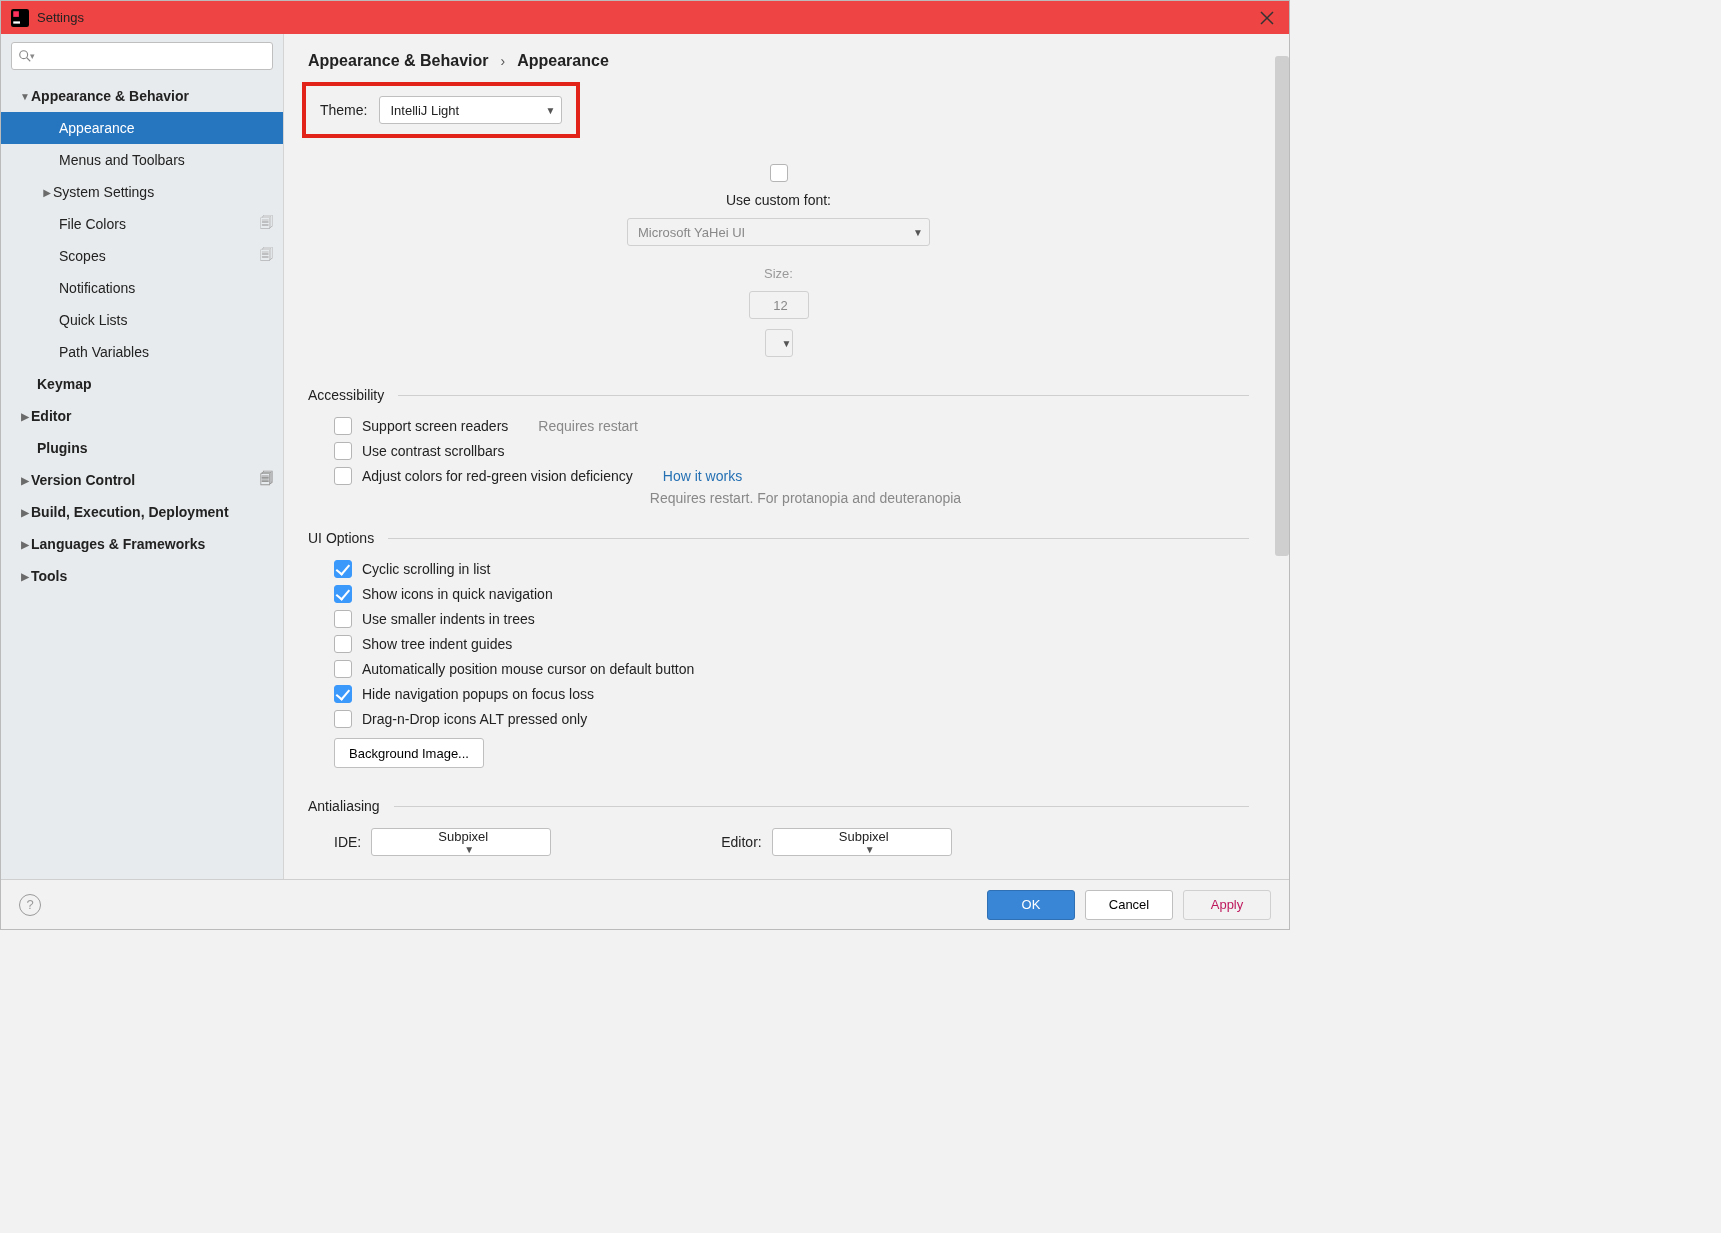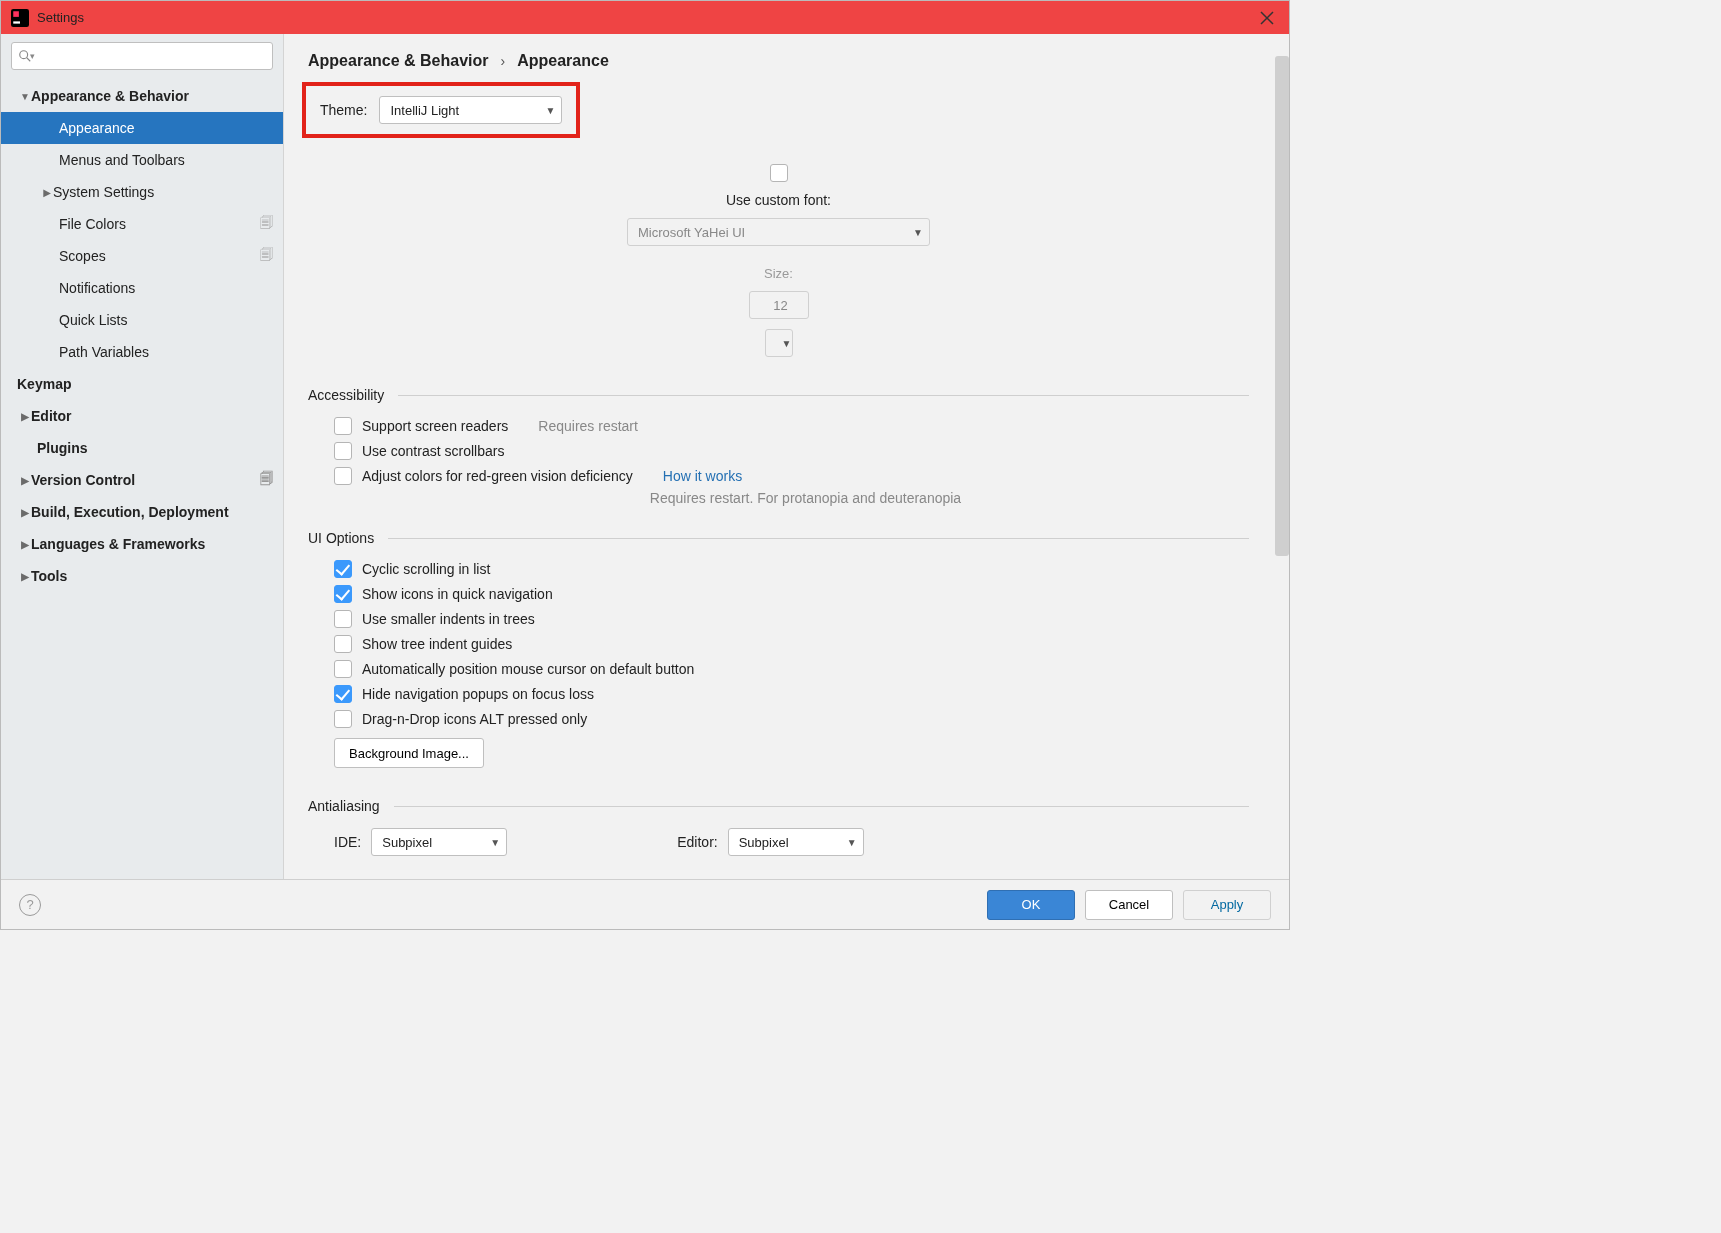--- a/index.html
+++ b/index.html
@@ -42,21 +42,21 @@
   .highlight-box { border: 4px solid #e2231a; padding: 10px 14px; display:inline-flex; align-items:center; gap: 12px; margin-bottom: 16px; margin-left:-6px;}
   .field-label { font-size: 14px; }
 
   .combo { display:inline-flex; align-items:center; border:1px solid #bfbfbf; border-radius:3px; background:#fff; height:28px; padding: 0 6px 0 10px; font-size:13px; cursor:pointer;}
   .combo .arrow-d { margin-left: 12px; color:#555; font-size:10px;}
   .combo.disabled { background:#f2f2f2; color:#888; border-color:#d0d0d0;}
   .combo.wide { width: 303px; justify-content:space-between;}
   .combo.mid { width:183px; justify-content:space-between;gap:28px;}
   .combo.small { width: 60px; justify-content:center;}
   .combo.arrowonly { width: 28px; justify-content:center;}
-  .combo.subpixel { width: 136px; justify-content:space-between;}
+  .combo.subpixel { width: 180px; justify-content:space-between;flex-direction:column;}
 
   .row { display:flex; align-items:center; gap:10px; margin: 4px 0 14px 0; flex-direction: column;}
   .row.font-row { margin-top:10px; margin-bottom:30px;}
 
   .label-disabled { color:#9a9a9a; }
 
   .checkbox { width:18px; height:18px; border:1px solid #b5b5b5; border-radius:3px; background:#fff; display:inline-flex; align-items:center; justify-content:center; cursor:pointer; flex-shrink:0;}
   .checkbox.checked { background:#3b99fc; border-color:#3b99fc; }
   .checkbox.checked::after { content:""; width:6px; height:11px; border: solid #fff; border-width: 0 2px 2px 0; transform: rotate(40deg) translate(-1px,-1px);}
   .cb-row { display:flex; align-items:center; gap:10px; margin:7px 0 7px 26px;}
@@ -73,21 +73,21 @@
 
   .antialias-row { display:flex; gap: 60px; margin-left: 26px; margin-top: 10px;}
   .aa-sub { display:flex; align-items:center; gap:10px;}
 
   
   .footer { height: 50px; border-top:1px solid #cfcfcf; display:flex; align-items:center; padding: 0 18px; background:#f2f2f2;}
   .footer .help { width:22px; height:22px; border:1.5px solid #9a9a9a; border-radius:50%; display:flex; align-items:center; justify-content:center; color:#9a9a9a; font-size:13px; cursor:pointer;}
   .footer .spacer { flex:1; }
   .footer .btn { height:30px; min-width:88px; border:1px solid #bfbfbf; border-radius:3px; background:#fff; font-size:13px; cursor:pointer; margin-left:10px;}
   .footer .btn.primary { background:#3a86d6; color:#fff; border-color:#2f6fb3;}
-  .footer .btn.disabled { color:#0369a1; background:#f2f2f2; border-color:#d0d0d0;}
+  .footer .btn.disabled { color:#be185d; background:#f2f2f2; border-color:#d0d0d0;}
 </style>
 </head>
 <body>
 
 <div class="titlebar">
   <span class="icon">
     <svg viewBox="0 0 16 16">
         <rect width="16" height="16" rx="2" fill="#000"></rect>
         <rect x="2" y="2" width="5" height="5" fill="#fe315d"></rect>
         <rect x="2" y="11" width="6" height="2" fill="#fff"></rect>
@@ -137,21 +137,21 @@
         </div>
       <div class="tree-item pl-2">
           <span>Notifications</span>
         </div>
       <div class="tree-item pl-2">
           <span>Quick Lists</span>
         </div>
       <div class="tree-item pl-2">
           <span>Path Variables</span>
         </div>
-      <div class="tree-item bold pl-0" style="padding-left:16px">
+      <div class="tree-item bold pl-0" style="padding-left:36px">
           <span>Keymap</span>
         </div>
       <div class="tree-item bold pl-0">
           <span class="arrow">▶</span>
           <span>Editor</span>
         </div>
       <div class="tree-item bold pl-0" style="padding-left:36px">
           <span>Plugins</span>
         </div>
       <div class="tree-item bold pl-0">

